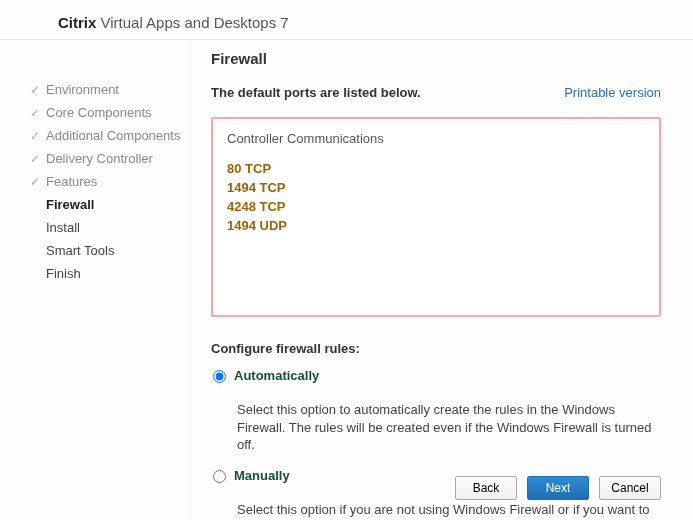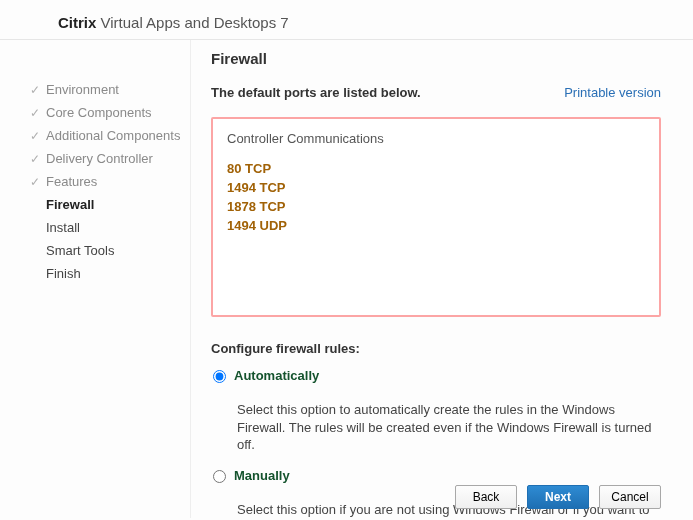--- a/index.html
+++ b/index.html
@@ -54,32 +54,32 @@
     height: 200px;
   }
   .panel-title { color: #555; margin-bottom: 14px; }
   .ports { font-weight: 600; color: #a16207; line-height: 1.45; }
   .config-label { font-weight: 600; margin: 24px 0 12px 0; }
   .radio-row { display: flex; align-items: flex-start; margin-bottom: 4px; }
   .radio-row input { margin: 2px 8px 0 2px; }
   .radio-label { color: #14532d; font-weight: bold; }
   .radio-desc { margin: 18px 0 14px 26px; color: #444; line-height: 1.35; }
   .buttons {
-    position: absolute; right: 32px; bottom: 9px;
+    position: absolute; right: 32px; bottom: 18px;
     display: flex; gap: 10px;
   }
   .btn {
     min-width: 62px; height: 24px;
     border: 1px solid #a8a8a8; border-radius: 2px;
     background: linear-gradient(#fdfdfd,#f0f0f0);
     font-size: 12px; cursor: pointer;
   }
   .btn.primary {
     background: linear-gradient(#2e8bd3,#1e6fb3);
-    border-color: #1e6fb3; color: #fff; font-weight: 700;
+    border-color: #1e6fb3; color: #fff; font-weight: 400;
   }
 </style>
 </head>
 <body>
 
 <div class="app-title">
   <span class="bold">Citrix</span>
   <span class="light">Virtual Apps and Desktops 7</span>
 </div>
 <div class="hr"></div>
@@ -130,21 +130,21 @@
     <div class="subhead-row">
       <div class="subhead">The default ports are listed below.</div>
       <div class="printable">Printable version</div>
     </div>
 
     <div class="panel">
       <div class="panel-title">Controller Communications</div>
       <div class="ports" id="ports">
           <div>80 TCP</div>
           <div>1494 TCP</div>
-          <div>1878 TCP</div>
+          <div>4248 TCP</div>
           <div>1494 UDP</div>
         </div>
     </div>
 
     <div class="config-label">Configure firewall rules:</div>
 
     <div class="radio-row">
       <input type="radio" name="fw" id="auto" checked="" style="">
       <label for="auto" class="radio-label">Automatically</label>
     </div>

